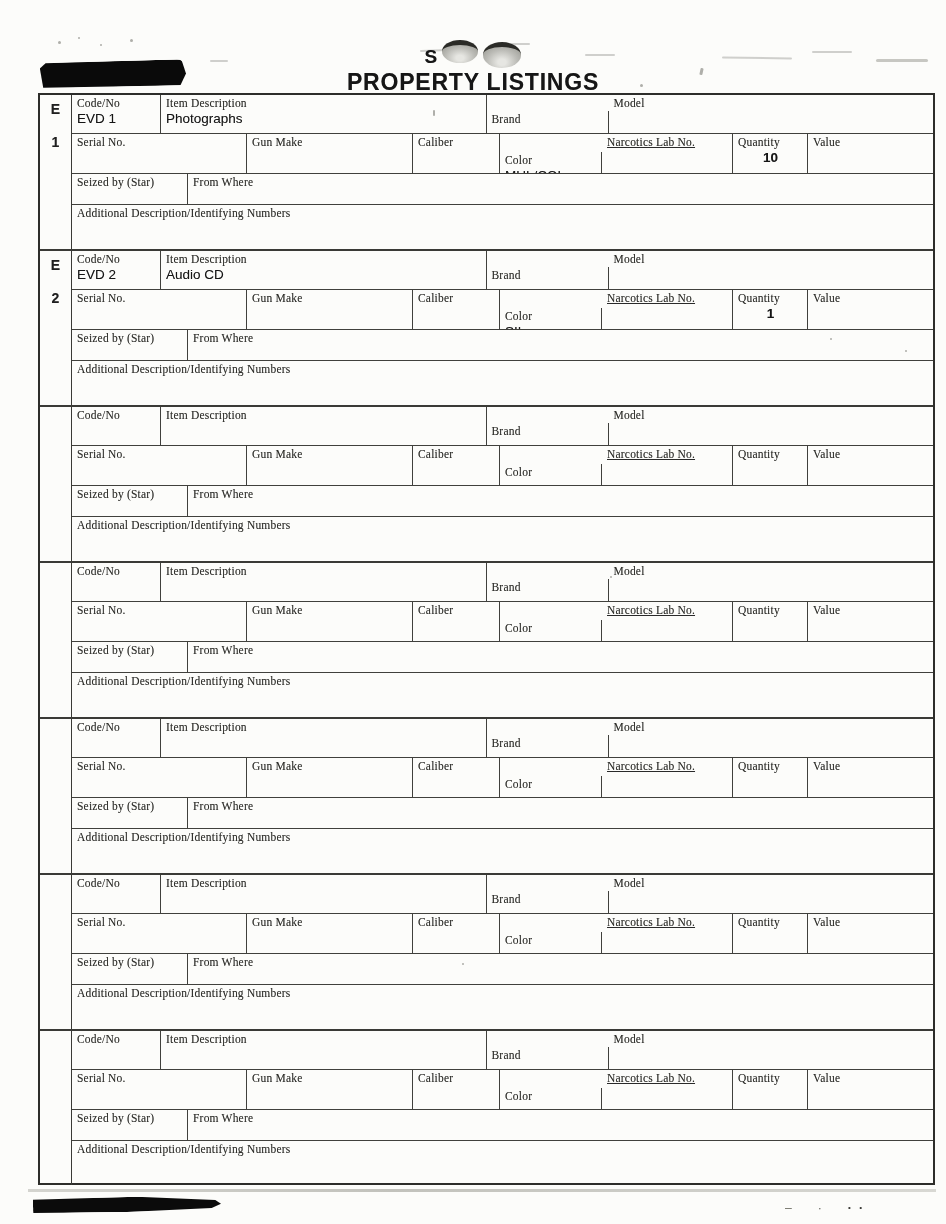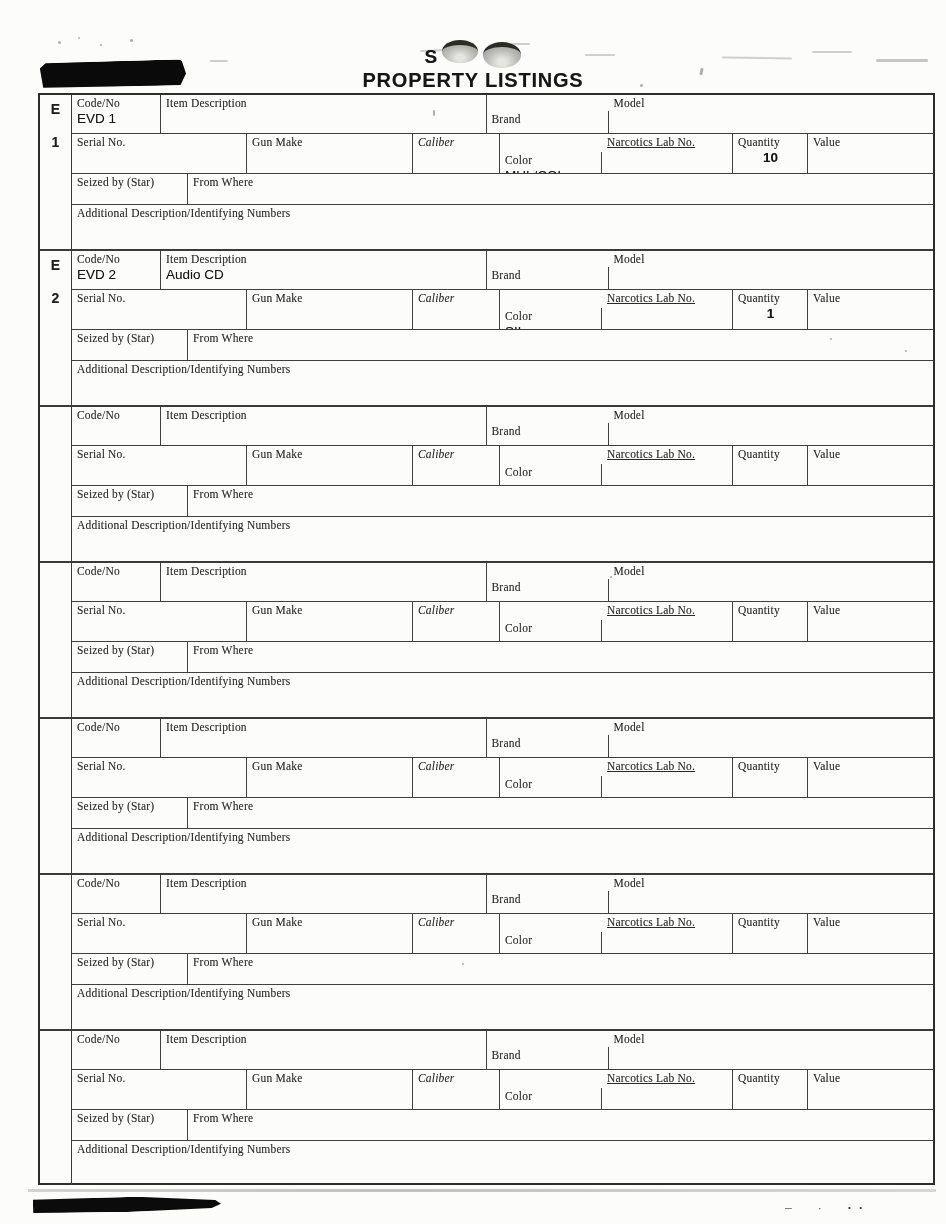--- a/index.html
+++ b/index.html
@@ -24,21 +24,21 @@
     display:flex;justify-content:center;align-items:center;gap:5px;
     font-size:19px;letter-spacing:0.2px;line-height:22px;
   }
   .redact-blob{
     display:inline-block;width:36px;height:23px;border-radius:50%;
     background:radial-gradient(ellipse at 50% 72%, #e6e6e2 15%, #bdbdb8 55%, #96968f 100%);
     border-top:5px solid #2b2b27;box-sizing:border-box;
     position:relative;top:-6px;
   }
   .redact-blob.blob2{top:-2px;width:38px;height:26px;}
-  .subtitle{font-size:20px;letter-spacing:0.8px;margin-top:-1px;}
+  .subtitle{font-size:23px;letter-spacing:0.8px;margin-top:-1px;}
 
   
   .redact-top{
     position:absolute;left:40px;top:61px;width:146px;height:26px;
     background:#0a0a0a;border-radius:5px 9px 7px 4px;
     transform:rotate(-1.4deg);
     clip-path:polygon(0 22%,4% 2%,97% 0,100% 55%,96% 100%,2% 96%);
   }
   .redact-bottom{
     position:absolute;left:33px;top:1197px;width:188px;height:15px;
@@ -95,21 +95,21 @@
     letter-spacing:0.2px;line-height:13px;display:block;
   }
   .val{
     font-family:"Liberation Sans",sans-serif;font-size:13.5px;color:#151515;
     line-height:15px;margin-top:1px;display:block;white-space:nowrap;
   }
   .val.center{text-align:center;font-weight:bold;}
   
   .cA1{width:89px;} .cA2{flex:1;} .cA3{width:122px;margin-top:16px;} .cA4{width:184px;}
   
-  .cB1{width:175px;} .cB2{width:166px;} .cB3{width:87px;font-style:italic;} .cB4{width:102px;margin-top:18px;}
+  .cB1{width:175px;} .cB2{width:166px;} .cB3{width:87px;} .cB4{width:102px;margin-top:18px;}
   .cB5{width:131px;text-decoration:underline;} .cB6{width:75px;} .cB7{width:125px;}
   
   .cC1{width:116px;}
 </style>
 </head>
 <body>
 
 <div class="page">
 
   <div class="dot" style="left:58px;top:41px;"></div>
@@ -149,20 +149,21 @@
       <div class="margin-number">1</div>
     </div>
     <div class="rows">
       <div class="row rowA">
         <div class="cell cA1">
           <span class="lbl">Code/No</span>
           <span class="val">EVD 1</span>
         </div>
         <div class="cell cA2">
           <span class="lbl">Item Description</span>
+          <span class="val">Photographs</span>
         </div>
         <div class="cell cA3">
           <span class="lbl">Brand</span>
           <span class="val"></span>
         </div>
         <div class="cell cA4 last">
           <span class="lbl">Model</span>
           <span class="val"></span>
         </div>
       </div>

